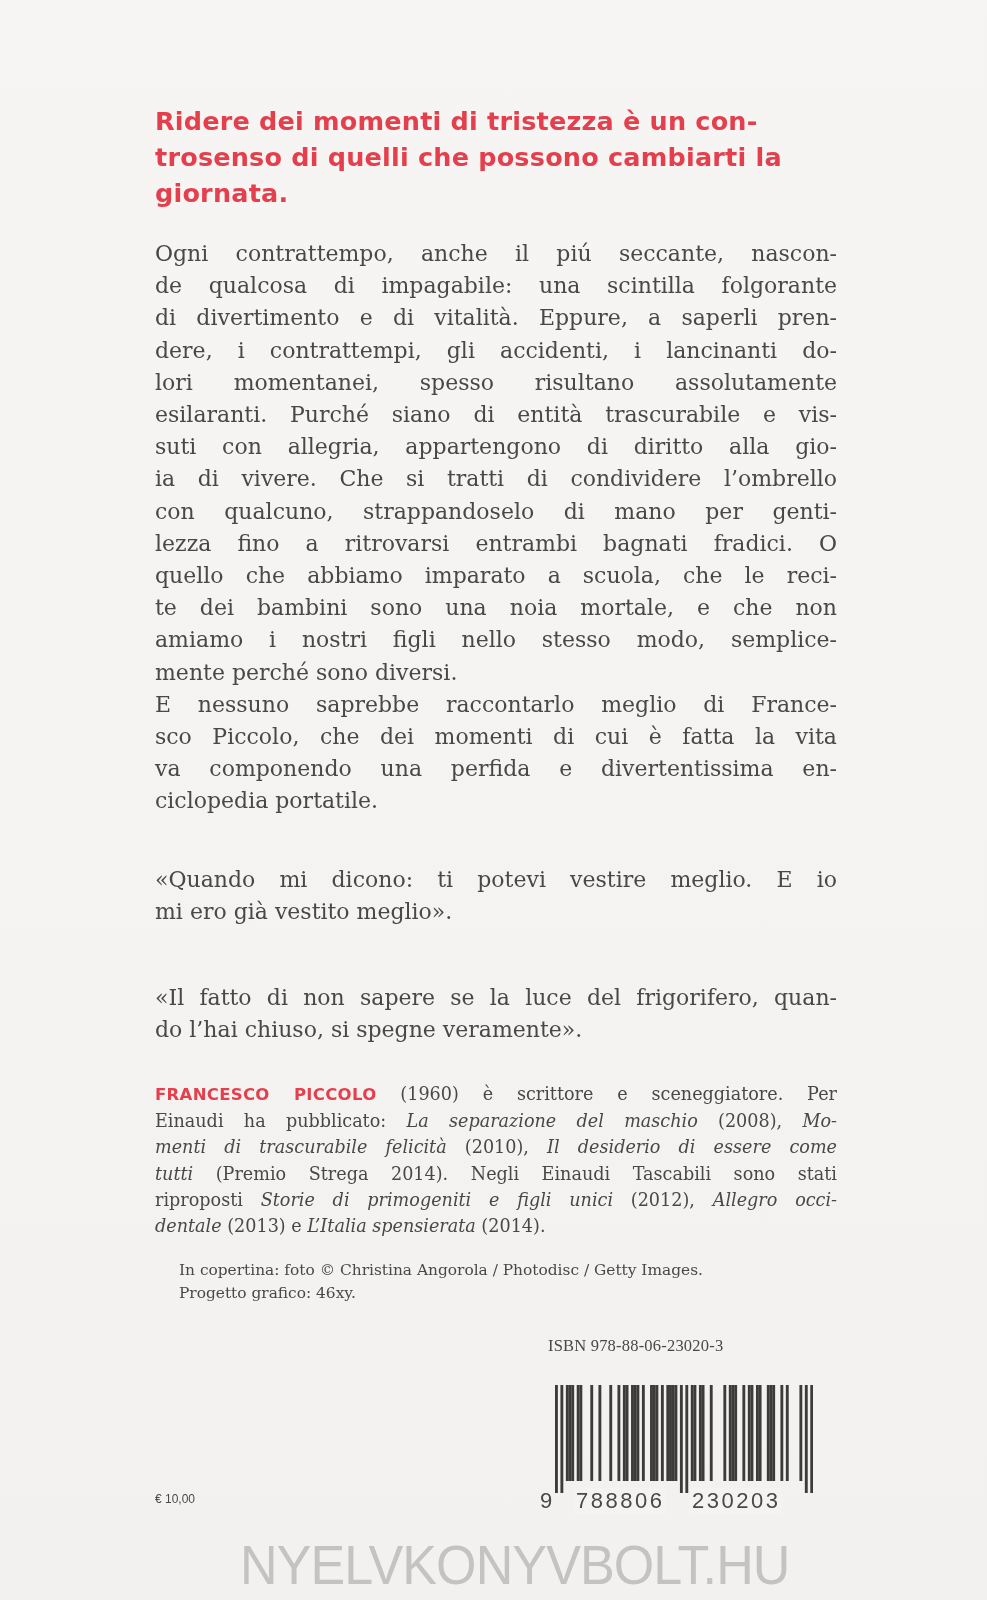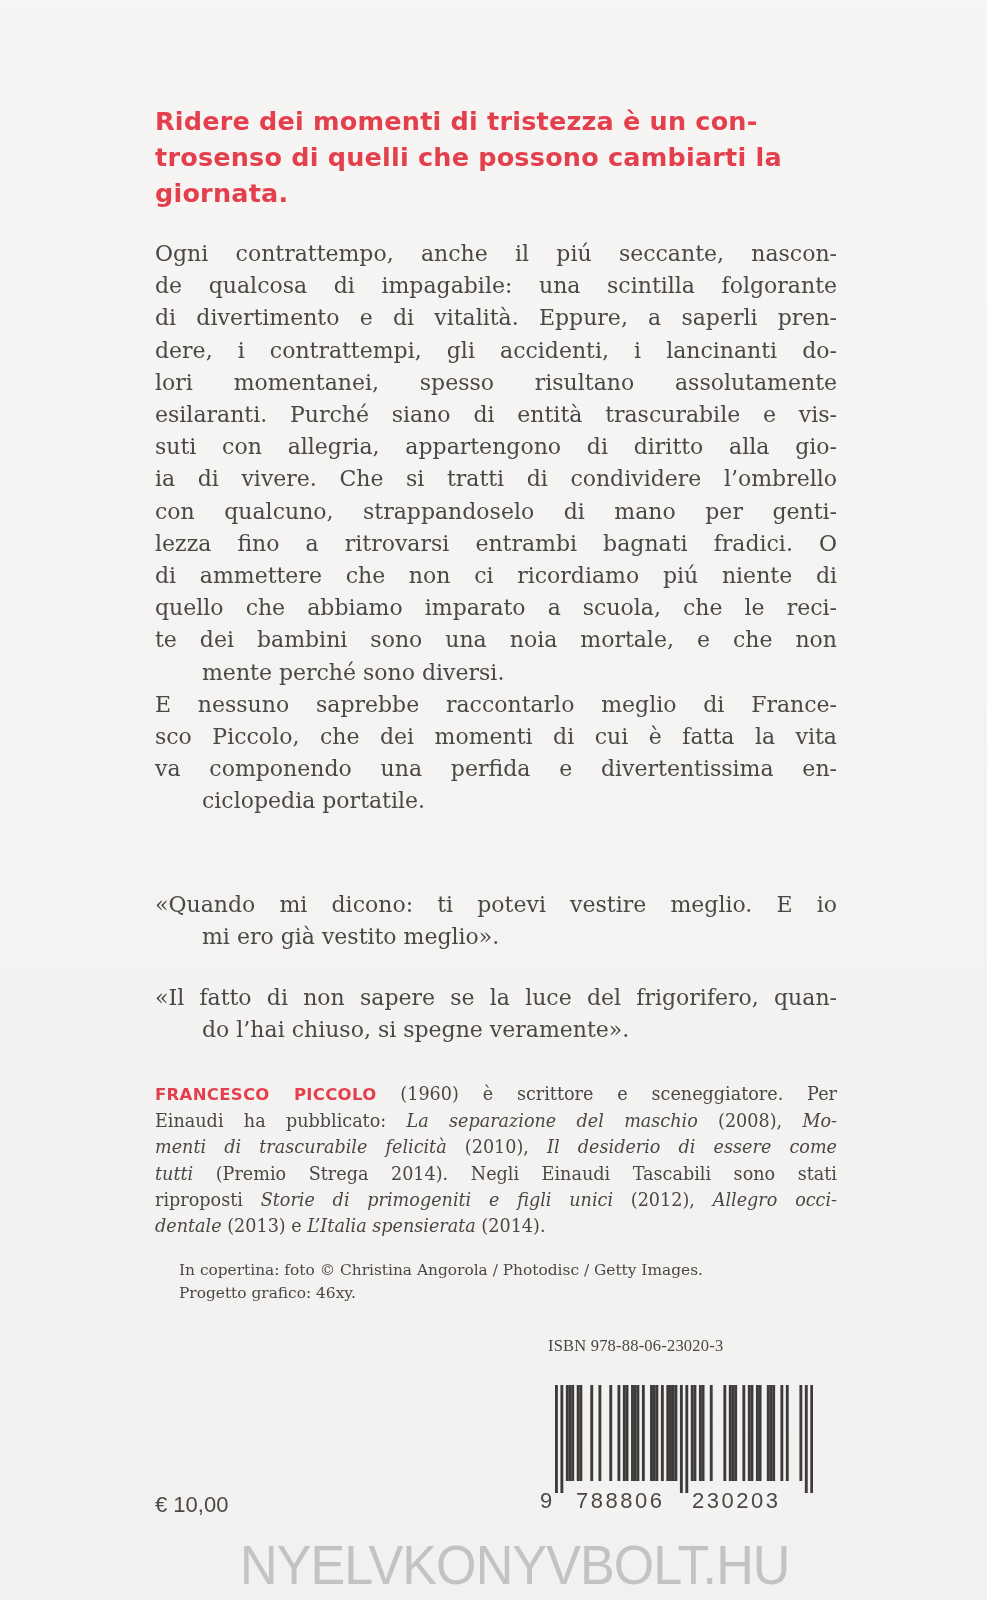--- a/index.html
+++ b/index.html
@@ -35,22 +35,22 @@
     }
     .headline .ln { display: block; white-space: nowrap; }
     .body {
       top: 238px;
       color: #4a4846;
       font-family: "DejaVu Serif", serif;
       font-size: 22px;
       line-height: 32.2px;
     }
     .body .ln { display: block; white-space: nowrap; text-align: justify; text-align-last: justify; }
-    .body .ln.last { text-align-last: left; margin-left: 47px; }
-    .quote1 { top: 889px; }
+    .body .ln.last { text-align-last: left; }
+    .quote1 { top: 864px; }
     .quote2 { top: 982px; }
     .bio {
       top: 1081px;
       color: #4a4846;
       font-family: "DejaVu Serif", serif;
       font-size: 17.6px;
       line-height: 26.2px;
     }
     .bio .ln { display: block; white-space: nowrap; text-align: justify; text-align-last: justify; }
     .bio .ln.last { text-align-last: left; }
@@ -100,21 +100,21 @@
     }
     .barcode-digits .d1 { position: absolute; left: 0; }
     .barcode-digits .d2 { position: absolute; left: 34px; background: #f5f3f1; padding: 0 2px; }
     .barcode-digits .d3 { position: absolute; left: 150px; background: #f5f3f1; padding: 0 2px; }
     .price {
       position: absolute;
       left: 155px;
       top: 1492px;
       color: #4a4846;
       font-family: "Liberation Sans", sans-serif;
-      font-size: 22px;
+      font-size: 12px;
     }
     .watermark {
       position: absolute;
       left: 240px;
       top: 1535px;
       color: #c4c3c2;
       font-family: "Liberation Sans", sans-serif;
       font-size: 56px;
       letter-spacing: -1px;
       line-height: 60px;
@@ -137,23 +137,23 @@
     <span class="ln">Ogni contrattempo, anche il piú seccante, nascon-</span>
     <span class="ln">de qualcosa di impagabile: una scintilla folgorante</span>
     <span class="ln">di divertimento e di vitalità. Eppure, a saperli pren-</span>
     <span class="ln">dere, i contrattempi, gli accidenti, i lancinanti do-</span>
     <span class="ln">lori momentanei, spesso risultano assolutamente</span>
     <span class="ln">esilaranti. Purché siano di entità trascurabile e vis-</span>
     <span class="ln">suti con allegria, appartengono di diritto alla gio-</span>
     <span class="ln">ia di vivere. Che si tratti di condividere l’ombrello</span>
     <span class="ln">con qualcuno, strappandoselo di mano per genti-</span>
     <span class="ln">lezza fino a ritrovarsi entrambi bagnati fradici. O</span>
-    <span class="ln">di ammettere che non ci ricordiamo piú niente di</span>
     <span class="ln">quello che abbiamo imparato a scuola, che le reci-</span>
     <span class="ln">te dei bambini sono una noia mortale, e che non</span>
+    <span class="ln">amiamo i nostri figli nello stesso modo, semplice-</span>
     <span class="ln last">mente perché sono diversi.</span>
     <span class="ln">E nessuno saprebbe raccontarlo meglio di France-</span>
     <span class="ln">sco Piccolo, che dei momenti di cui è fatta la vita</span>
     <span class="ln">va componendo una perfida e divertentissima en-</span>
     <span class="ln last">ciclopedia portatile.</span>
   </div>
 
   <div class="column body quote1">
     <span class="ln">«Quando mi dicono: ti potevi vestire meglio. E io</span>
     <span class="ln last">mi ero già vestito meglio».</span>

